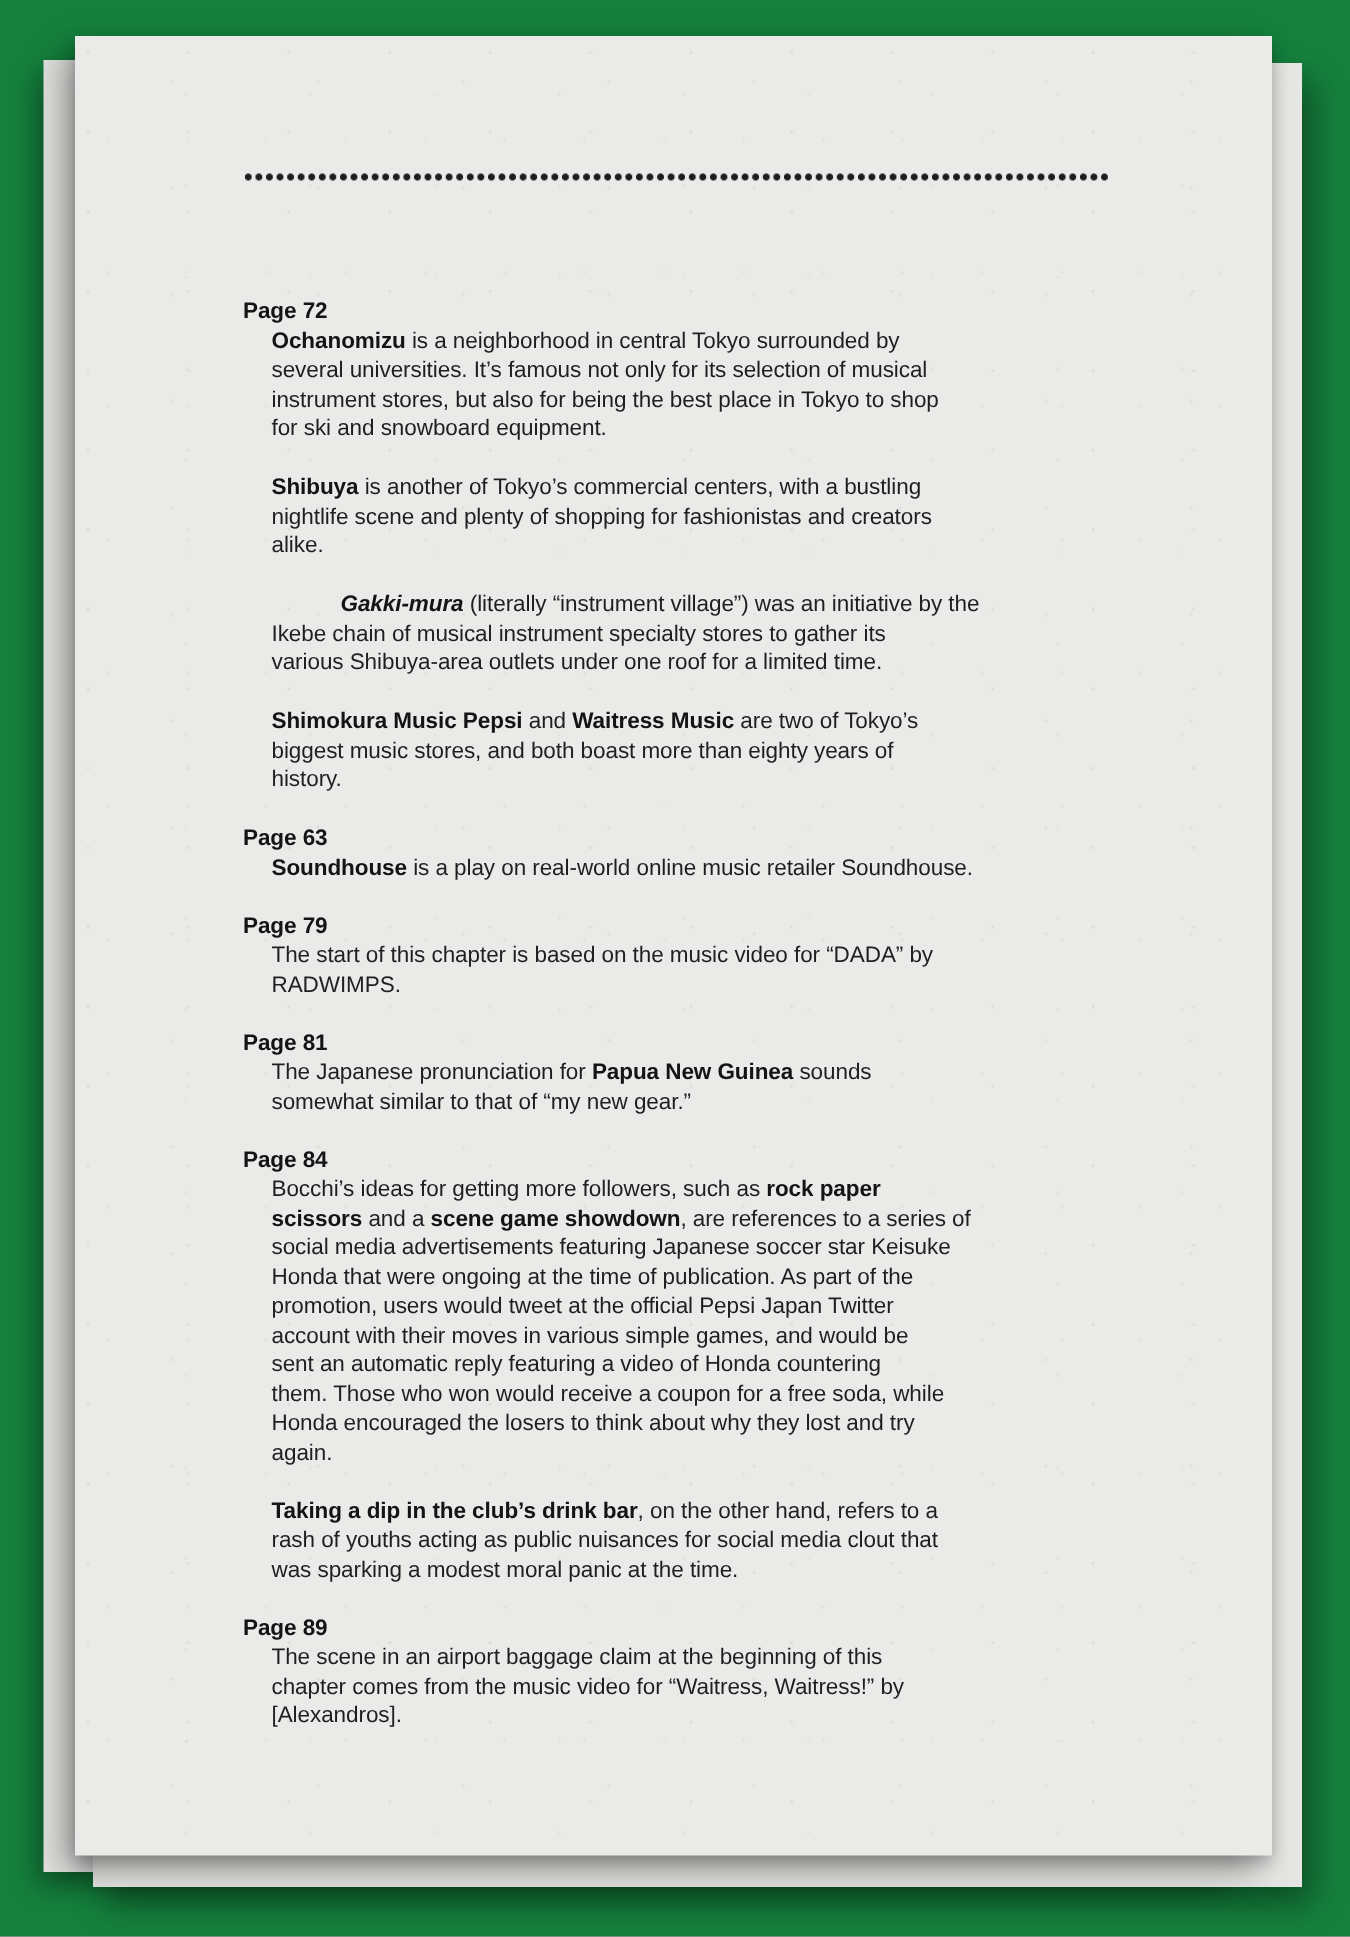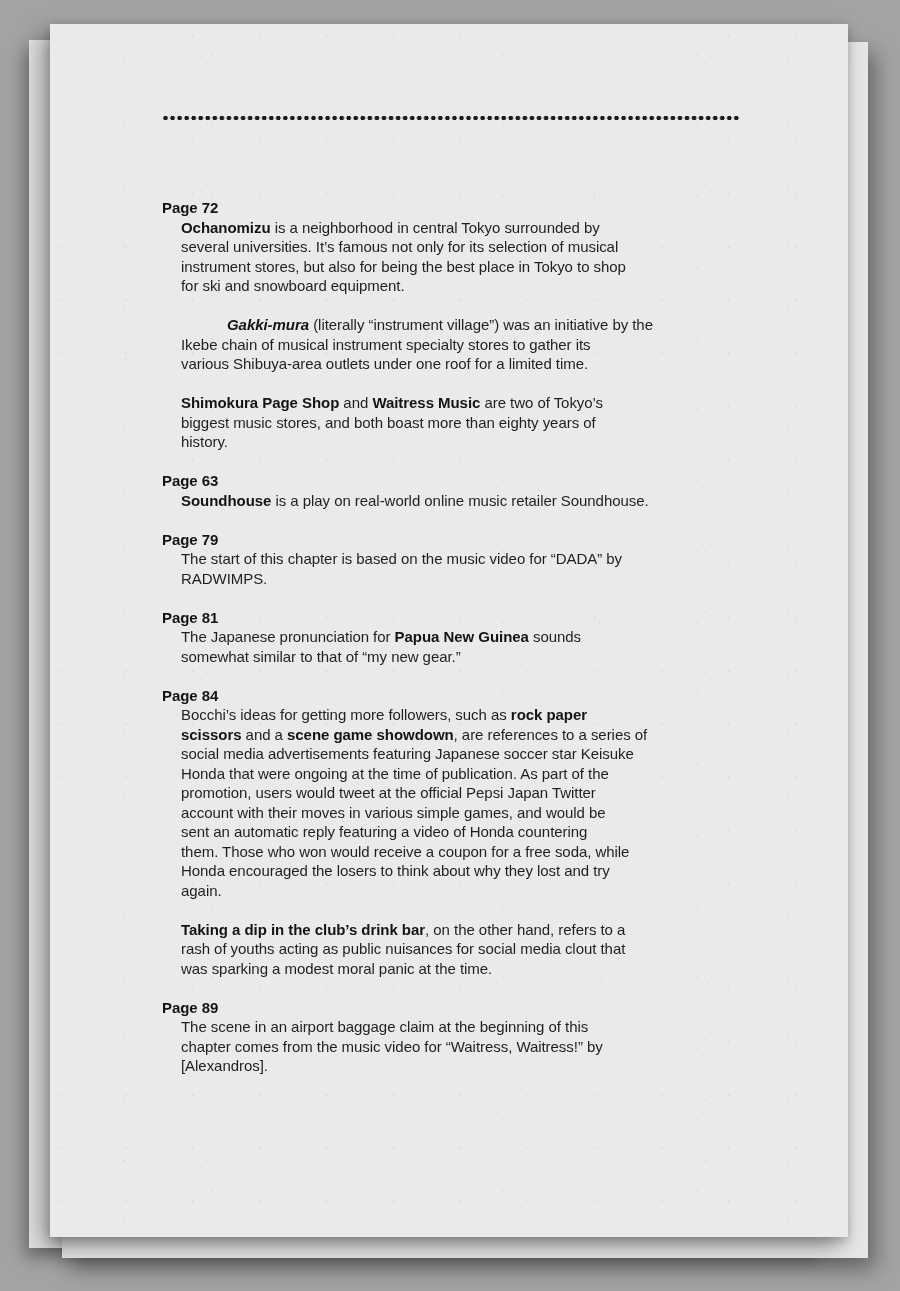--- a/index.html
+++ b/index.html
@@ -5,21 +5,21 @@
   html, body {
     margin: 0;
     padding: 0;
     background: #7d7d7d;
     font-family: "Liberation Sans", sans-serif;
   }
   .stage {
     position: relative;
     width: 900px;
     height: 1291px;
-    background: #a3a3a3;
+    background: #15803d;
     overflow: hidden;
   }
   .sheet {
     position: absolute;
     background: #e9e9e7;
   }
   .sheet-back-left {
     left: 29px; top: 40px;
     width: 792px; height: 1208px;
     background: #e3e3e1;
@@ -85,24 +85,27 @@
   <div class="sheet sheet-back-right"></div>
   <div class="sheet sheet-front">
     <div class="dotted-separator"></div>
     <div class="notes">
         <section class="note-section">
           <h2 class="page-header">Page 72</h2>
           <p class="note-paragraph"><span class="run b">Ochanomizu</span><span class="run"> is a neighborhood in central Tokyo surrounded by
 several universities. It’s famous not only for its selection of musical
 instrument stores, but also for being the best place in Tokyo to shop
 for ski and snowboard equipment.</span></p>
+          <p class="note-paragraph"><span class="run b">Shibuya</span><span class="run"> is another of Tokyo’s commercial centers, with a bustling
+nightlife scene and plenty of shopping for fashionistas and creators
+alike.</span></p>
           <p class="note-paragraph"><span class="run b i">Gakki-mura</span><span class="run"> (literally “instrument village”) was an initiative by the
 Ikebe chain of musical instrument specialty stores to gather its
 various Shibuya-area outlets under one roof for a limited time.</span></p>
-          <p class="note-paragraph"><span class="run b">Shimokura Page Shop</span><span class="run"> and </span><span class="run b">Waitress Music</span><span class="run"> are two of Tokyo’s
+          <p class="note-paragraph"><span class="run b">Shimokura Music Pepsi</span><span class="run"> and </span><span class="run b">Waitress Music</span><span class="run"> are two of Tokyo’s
 biggest music stores, and both boast more than eighty years of
 history.</span></p>
         </section>
         <section class="note-section">
           <h2 class="page-header">Page 63</h2>
           <p class="note-paragraph"><span class="run b">Soundhouse</span><span class="run"> is a play on real-world online music retailer Soundhouse.</span></p>
         </section>
         <section class="note-section">
           <h2 class="page-header">Page 79</h2>
           <p class="note-paragraph"><span class="run">The start of this chapter is based on the music video for “DADA” by

